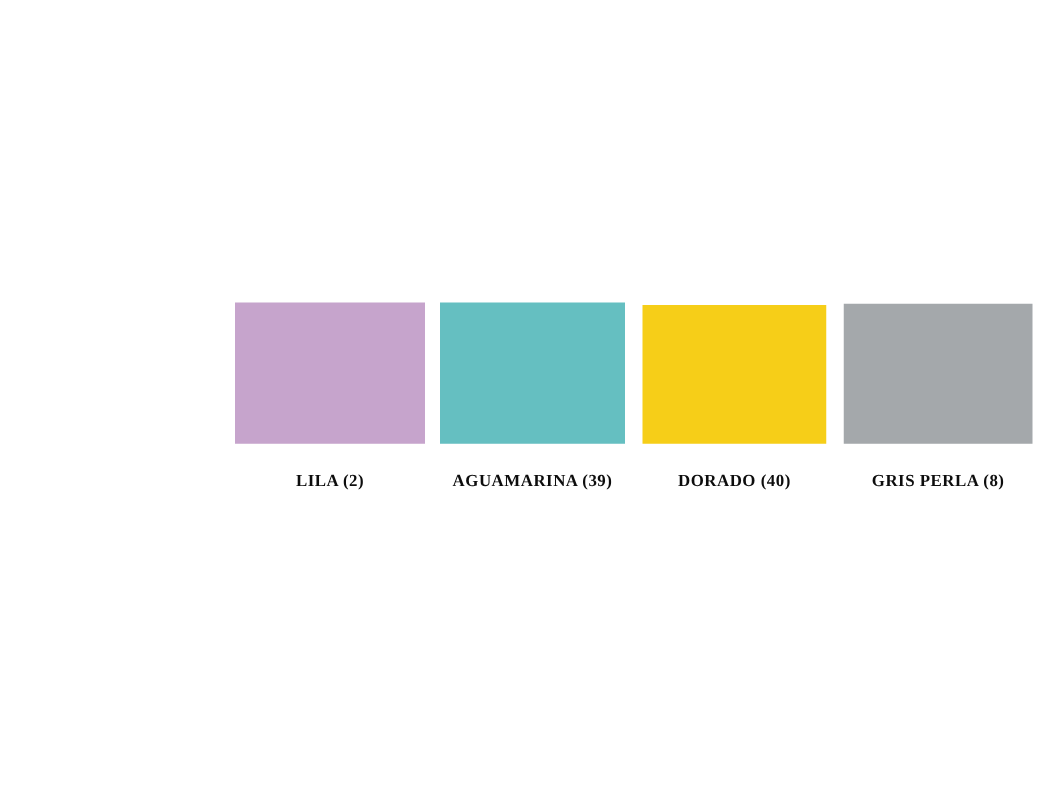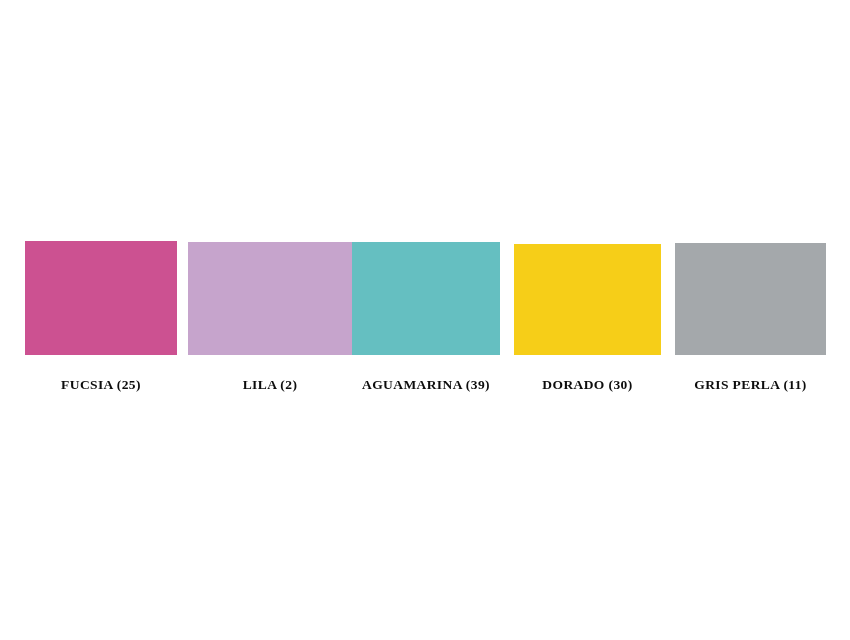--- a/index.html
+++ b/index.html
@@ -45,33 +45,29 @@
     letter-spacing: 0.4px;
     color: #0d0d0d;
     white-space: nowrap;
     line-height: 1;
   }
 </style>
 </head>
 <body style="background: rgb(255, 255, 255);">
 
 <div id="palette-board">
-    <div class="swatch-cell" style="left: 25px; top: 241px; width: 152px; height: 153px;">
-      <div class="swatch-chip" title="FUCSIA (25)" style="height: 114px; background: rgb(204, 81, 145);"></div>
-      <div class="swatch-label" style="top: 137px; color: rgb(13, 13, 13);">FUCSIA (25)</div>
-    </div>
-    <div class="swatch-cell" style="left: 188px; top: 242px; width: 132px; height: 152px; padding-left: 32px;">
+    <div class="swatch-cell" style="left: 188px; top: 242px; width: 152px; height: 152px;">
       <div class="swatch-chip" title="LILA (2)" style="height: 113px; background: rgb(198, 164, 204);"></div>
       <div class="swatch-label" style="top: 136px; color: rgb(13, 13, 13);">LILA (2)</div>
     </div>
     <div class="swatch-cell" style="left: 352px; top: 242px; width: 148px; height: 152px;">
       <div class="swatch-chip" title="AGUAMARINA (27)" style="height: 113px; background: rgb(101, 191, 193);"></div>
       <div class="swatch-label" style="top: 136px; color: rgb(13, 13, 13);">AGUAMARINA (39)</div>
     </div>
     <div class="swatch-cell" style="left: 514px; top: 244px; width: 147px; height: 150px;">
       <div class="swatch-chip" title="DORADO (20)" style="height: 111px; background: rgb(246, 206, 24);"></div>
-      <div class="swatch-label" style="top: 134px; color: rgb(13, 13, 13);">DORADO (30)</div>
+      <div class="swatch-label" style="top: 134px; color: rgb(13, 13, 13);">DORADO (40)</div>
     </div>
     <div class="swatch-cell" style="left: 675px; top: 243px; width: 151px; height: 151px;">
       <div class="swatch-chip" title="GRIS PERLA (13)" style="height: 112px; background: rgb(164, 168, 171);"></div>
-      <div class="swatch-label" style="top: 135px; color: rgb(13, 13, 13);">GRIS PERLA (11)</div>
+      <div class="swatch-label" style="top: 135px; color: rgb(13, 13, 13);">GRIS PERLA (8)</div>
     </div>
   </div>
 
 </body></html>

